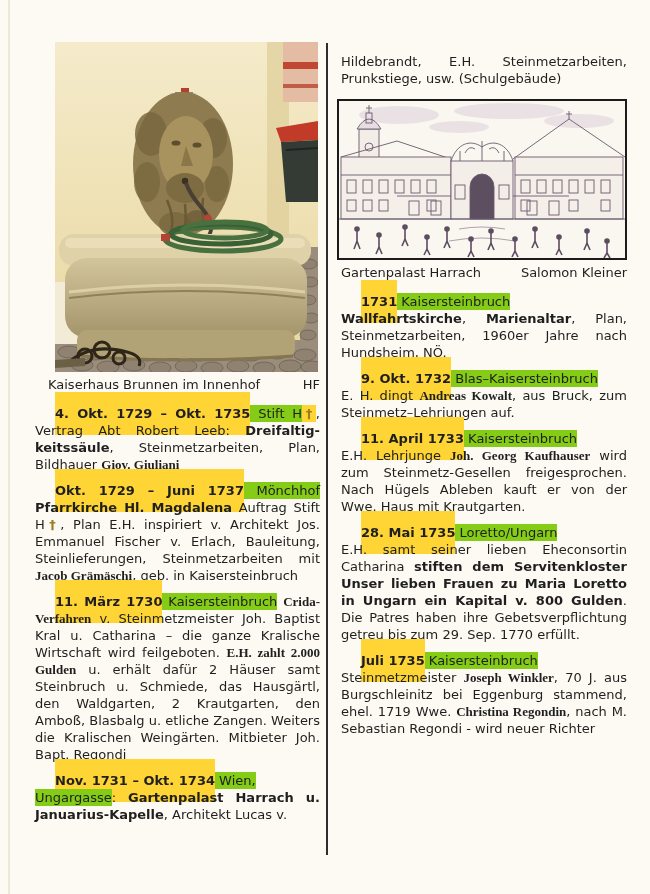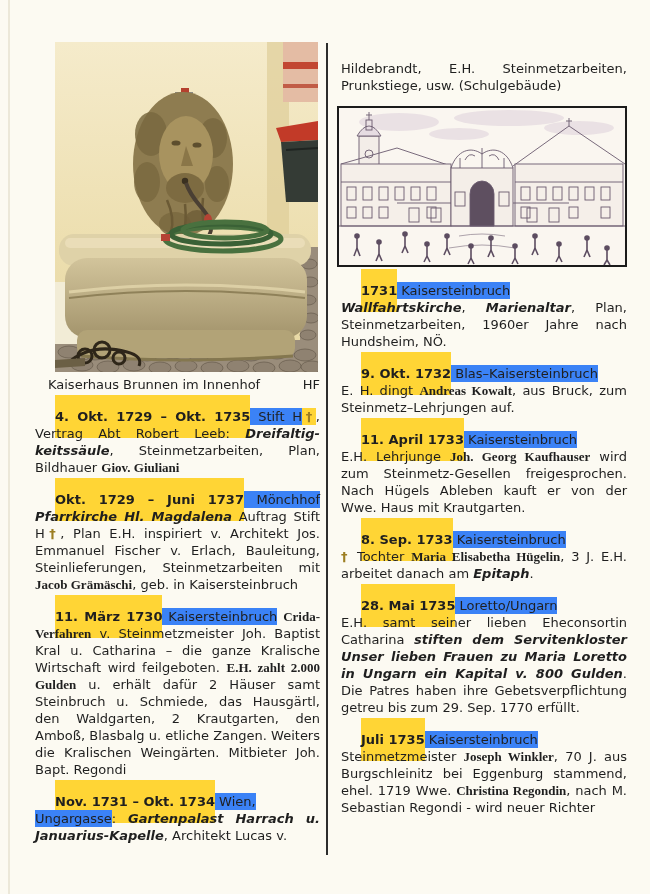--- a/index.html
+++ b/index.html
@@ -12,28 +12,28 @@
   .scan-edge{position:absolute;left:8px;top:0;width:2px;height:894px;background:#E6E0CF;opacity:.7;}
   .col-divider{position:absolute;left:326px;top:43px;width:2px;height:812px;background:#2d2d2d;}
   .col-left{position:absolute;left:35px;top:42px;width:285px;}
   .col-right{position:absolute;left:341px;top:45px;width:286px;}
 
   .photo-wrap{margin-left:20px;width:263px;height:330px;}
   .caption{display:flex;justify-content:space-between;font-size:13px;line-height:16px;margin-top:5px;}
   .caption-left{margin-left:13px;}
 
   .entries{margin-top:12px;}
-  .entry{margin:15px 0 9px;text-align:justify;text-indent:20px;font-size:13px;line-height:17px;}
+  .entry{margin:8px 0 9px;text-align:justify;text-indent:20px;font-size:13px;line-height:17px;}
   .no-indent{text-indent:0;}
 
   .sg-hb{background:#FFD535;font-weight:bold;padding:14px 0;}
-  .sg-h {background:#3b82f6;padding:1px 0;}
+  .sg-h {background:#84cc16;padding:1px 0;}
   .sg-hx{background:#FFD535;color:#9C7E22;font-weight:bold;padding:1px 0;}
   .sg-b {font-weight:bold;font-family:Liberation Serif, serif;}
-  .sg-bi{font-weight:bold;font-style:italic;}
+  .sg-bi{font-weight:bold;}
   .sg-x {color:#9C7E22;font-weight:bold;}
   .sg-n {}
 
   .frame{margin:12px 0 4px -4px;width:286px;height:157px;border:2px solid #1b1b1b;background:#FAF6F0;}
 </style>
 </head>
 <body>
 
 <div class="scan-edge"></div>
 <div class="col-divider"></div>
@@ -293,21 +293,24 @@
           </g>
         <g>
             <circle cx="268" cy="140" r="2"></circle>
             <line x1="268" y1="142" x2="268" y2="152"></line>
             <line x1="268" y1="152" x2="265" y2="157"></line>
             <line x1="268" y1="152" x2="271" y2="157"></line>
           </g>
       </g>
     </svg>
   </div>
+  <div class="caption">
+    <span>Gartenpalast Harrach</span>
+    <span>Salomon Kleiner</span>
+  </div>
   <div class="entries" id="right-entries">
       <p class="entry"><span class="sg-hb">1731</span><span class="sg-h"> Kaisersteinbruch</span><br><span class="sg-bi">Wallfahrtskirche</span><span class="sg-n">, </span><span class="sg-bi">Marienaltar</span><span class="sg-n">, Plan, Steinmetzarbeiten, 1960er Jahre nach Hundsheim, NÖ.</span></p>
       <p class="entry"><span class="sg-hb">9. Okt. 1732</span><span class="sg-h"> Blas–Kaisersteinbruch</span><br><span class="sg-n">E. H. dingt </span><span class="sg-b">Andreas Kowalt</span><span class="sg-n">, aus Bruck, zum Steinmetz–Lehrjungen auf.</span></p>
       <p class="entry"><span class="sg-hb">11. April 1733</span><span class="sg-h"> Kaisersteinbruch</span><br><span class="sg-n">E.H. Lehrjunge </span><span class="sg-b">Joh. Georg Kaufhau­ser</span><span class="sg-n"> wird zum Steinmetz-Gesellen frei­gesprochen. Nach Hügels Ableben kauft er von der Wwe. Haus mit Krautgarten.</span></p>
-      <p class="entry"><span class="sg-hb">8. Sep. 1733</span><span class="sg-h"> Kaisersteinbruch</span><br><span class="sg-x">†</span><span class="sg-n"> Tochter </span><span class="sg-b">Maria Elisabetha Hügelin</span><span class="sg-n">, 3 J. E.H. arbeitet danach am </span><span class="sg-bi">Epitaph</span><span class="sg-n">.</span></p>
       <p class="entry"><span class="sg-hb">28. Mai 1735</span><span class="sg-h"> Loretto/Ungarn</span><br><span class="sg-n">E.H. samt seiner lieben Eheconsortin Catharina </span><span class="sg-bi">stiften dem Serviten­kloster Unser lieben Frauen zu Maria Loretto in Ungarn ein Kapital v. 800 Gulden</span><span class="sg-n">. Die Patres haben ihre Gebetsverpflichtung getreu bis zum 29. Sep. 1770 erfüllt.</span></p>
       <p class="entry"><span class="sg-hb">Juli 1735</span><span class="sg-h"> Kaisersteinbruch</span><br><span class="sg-n">Steinmetzmeister </span><span class="sg-b">Joseph Winkler</span><span class="sg-n">, 70 J. aus Burgschleinitz bei Eggenburg stammend, ehel. 1719 Wwe. </span><span class="sg-b">Christina Regondin</span><span class="sg-n">, nach M. Sebastian Regondi - wird neuer Richter</span></p>
     </div>
 </div>
 
 </body></html>

